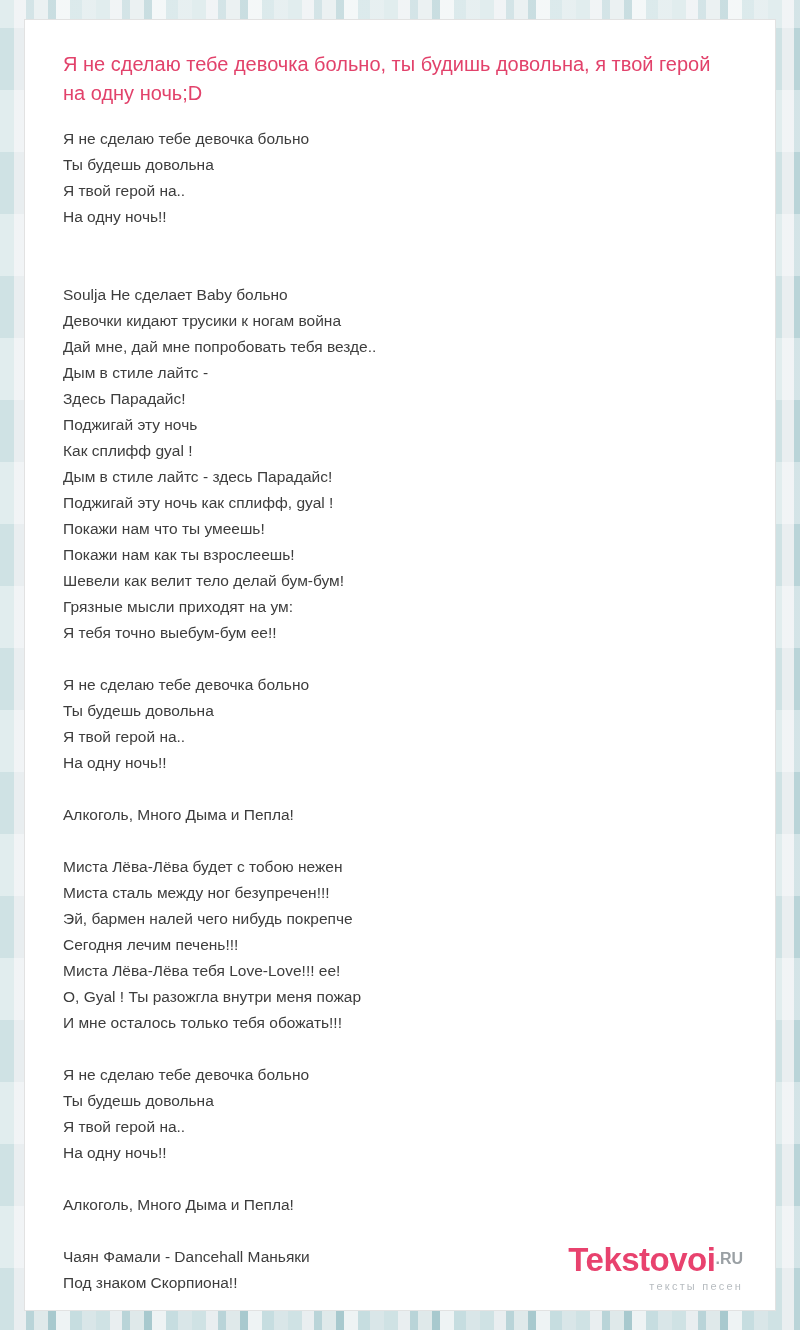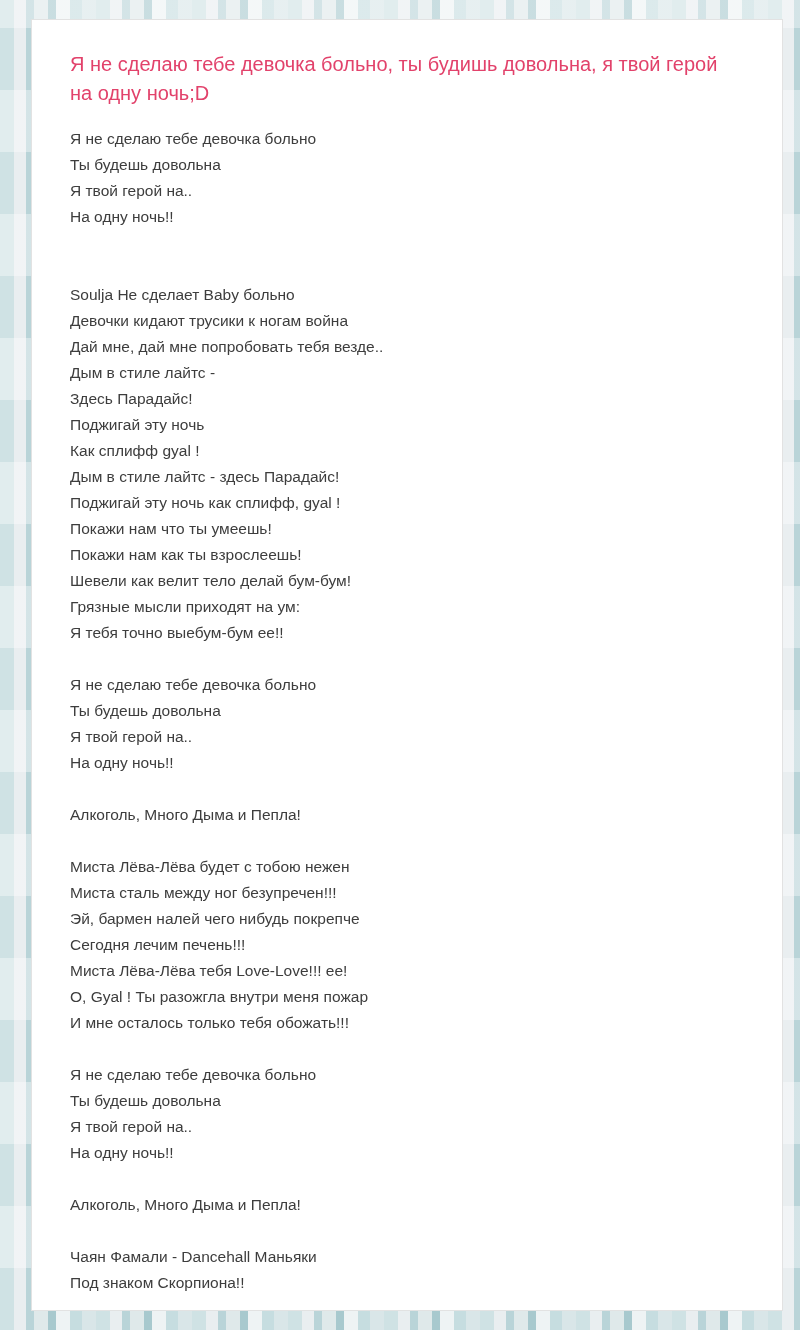--- a/index.html
+++ b/index.html
@@ -48,21 +48,20 @@
     position: absolute;
     left: 25px;
     top: 20px;
     width: 750px;
     height: 1290px;
     background: #ffffff;
     box-shadow: 0 0 0 1px #e2e2e2;
     box-sizing: border-box;
     padding: 20px 20px 0 20px;
     overflow: hidden;
-    margin-left: 7px;
   }
 
   .song-title {
     color: #e2426b;
     font-size: 20px;
     line-height: 29px;
     font-weight: normal;
     margin: 10px 0 0 18px;
     padding-right: 20px;
   }
@@ -168,14 +167,18 @@
 Я не сделаю тебе девочка больно
 Ты будешь довольна
 Я твой герой на..
 На одну ночь!!
 
 Алкоголь, Много Дыма и Пепла!
 
 Чаян Фамали - Dancehall Маньяки
 Под знаком Скорпиона!!</div>
 
+  <div class="logo">
+    <span class="logo-main">Tekstovoi</span><span class="logo-ru">.RU</span>
+    <div class="logo-sub">тексты песен</div>
+  </div>
 
 </div>
 
 </body></html>

